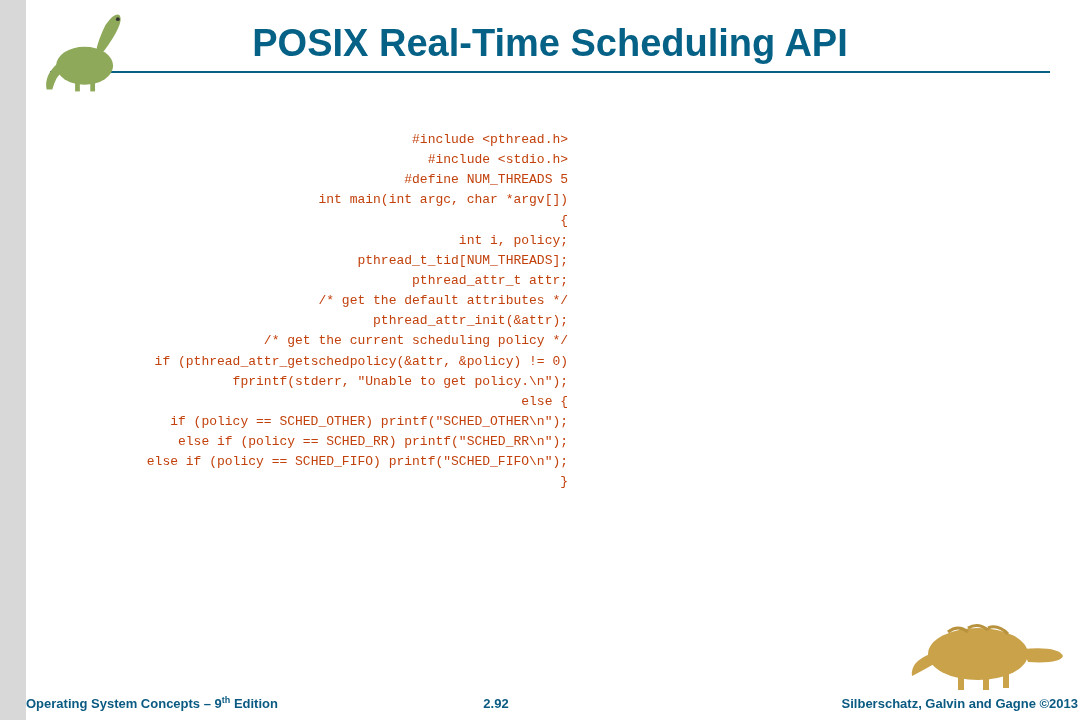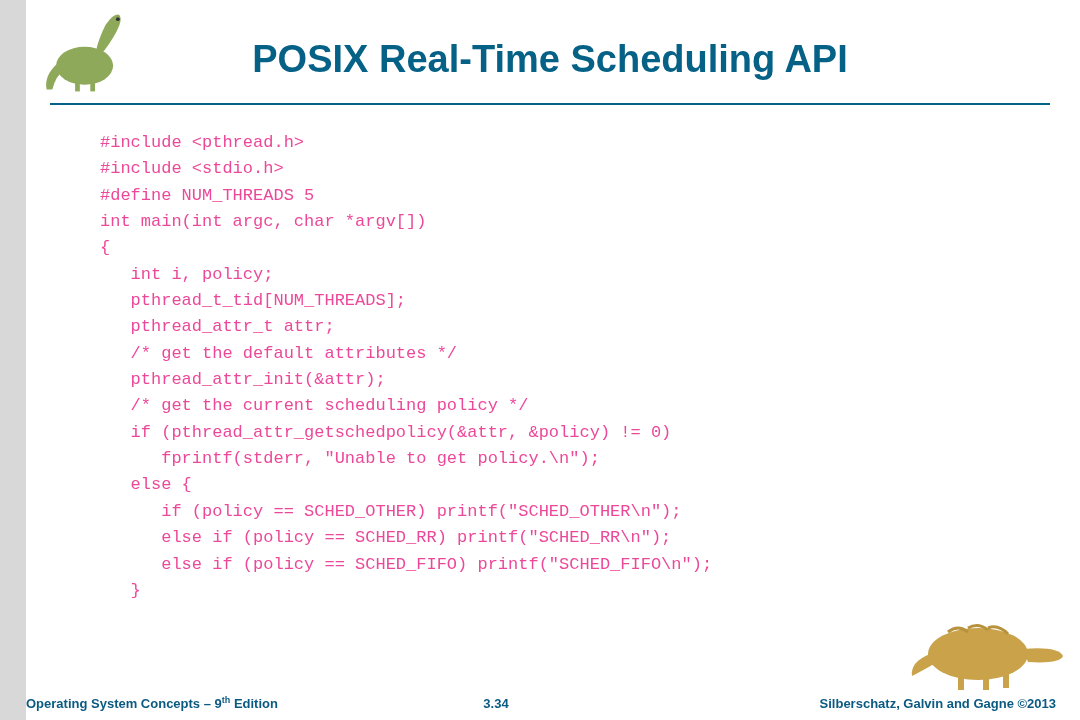--- a/index.html
+++ b/index.html
@@ -21,21 +21,21 @@
   .header-area {
     position: relative;
     padding: 22px 20px 0 40px;
   }
   .title {
     font-size: 38px;
     font-weight: bold;
     color: #066186;
     text-align: center;
     width: 860px;
-    margin: 16px auto;
+    margin: 0 auto;
     padding-bottom: 6px;
   }
   .title-underline {
     width: 1000px;
     margin: 0 auto;
     height: 2px;
     border-bottom: 2.5px solid #066186;
   }
   .dino-top {
     position: absolute;
@@ -49,24 +49,25 @@
     right: 12px;
     bottom: 26px;
     width: 160px;
     height: 80px;
   }
   .code-block {
     position: absolute;
     left: 100px;
     top: 130px;
     font-family: "Courier New", Courier, monospace;
-    font-size: 17px;
+    font-size: 13px;
     line-height: 1.55;
-    color: #ec4899;
+    color: #c2410c;
     white-space: pre;
+    text-align: right;
   }
   .footer {
     position: absolute;
     bottom: 6px;
     left: 26px;
     right: 0;
     height: 22px;
     display: flex;
     align-items: center;
     font-size: 13px;
@@ -80,21 +81,21 @@
   .footer-center {
     color: #0a5a82;
     flex: 0 0 auto;
     width: 220px;
     text-align: center;
   }
   .footer-right {
     color: #0a5a82;
     text-align: right;
     flex: 1;
-    padding-right: 24px;
+    padding-right: 2px;
   }
   
   .dino-body1 {
     fill: #8fa95a;
   }
   .dino-body2 {
     fill: #c9a24a;
   }
 </style>
 </head>
@@ -141,15 +142,15 @@
   <rect x="50" y="60" width="6" height="16" class="dino-body2"></rect>
   <rect x="75" y="60" width="6" height="16" class="dino-body2"></rect>
   <rect x="95" y="58" width="6" height="16" class="dino-body2"></rect>
   <path d="M 40 18 Q 50 10 60 18 M 60 14 Q 70 8 80 16 M 80 14 Q 90 10 100 20" stroke="#b8923c" stroke-width="3" fill="none"></path>
 </svg>
 
 <div class="footer">
   <div class="footer-left">
     <span>Operating System Concepts – 9</span><sup>th</sup><span> Edition</span>
   </div>
-  <div class="footer-center">3.34</div>
+  <div class="footer-center">2.92</div>
   <div class="footer-right">Silberschatz, Galvin and Gagne ©2013</div>
 </div>
 
 </body></html>

